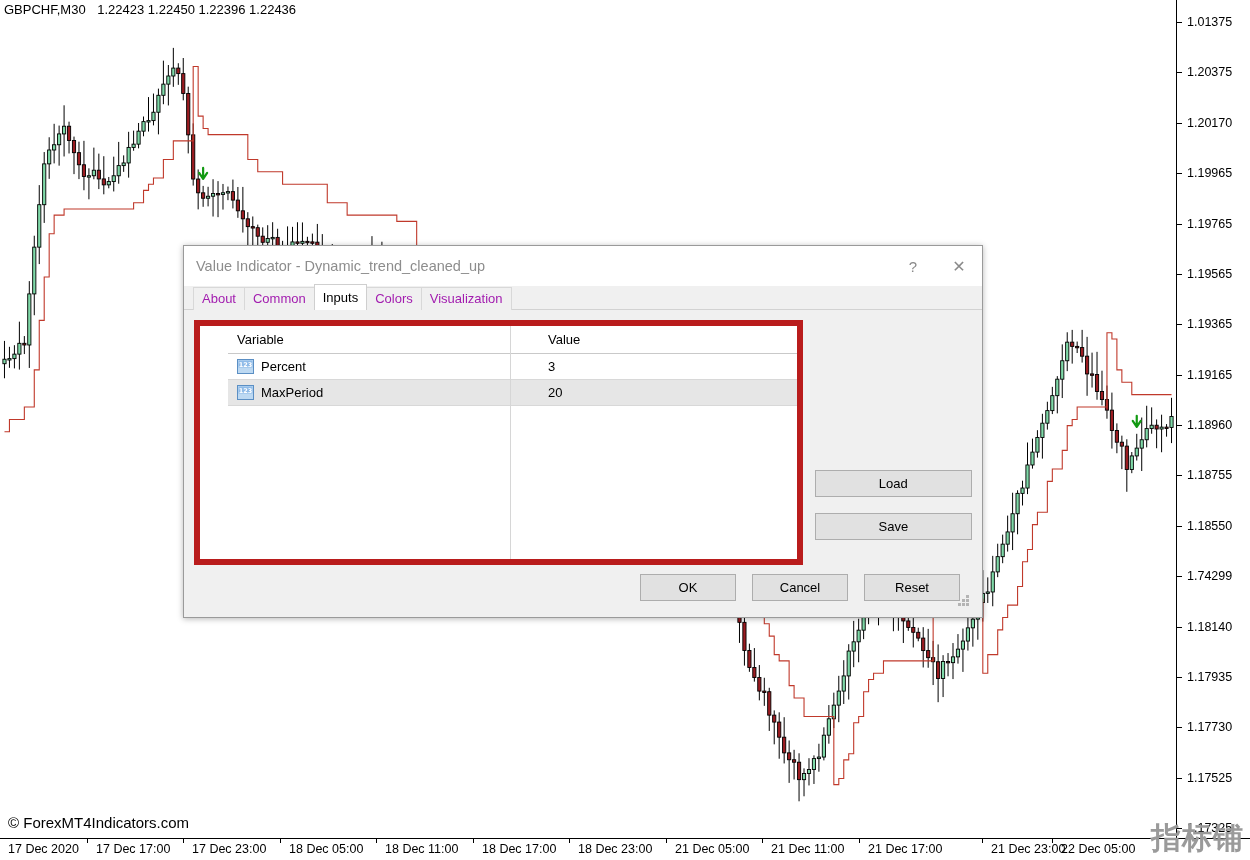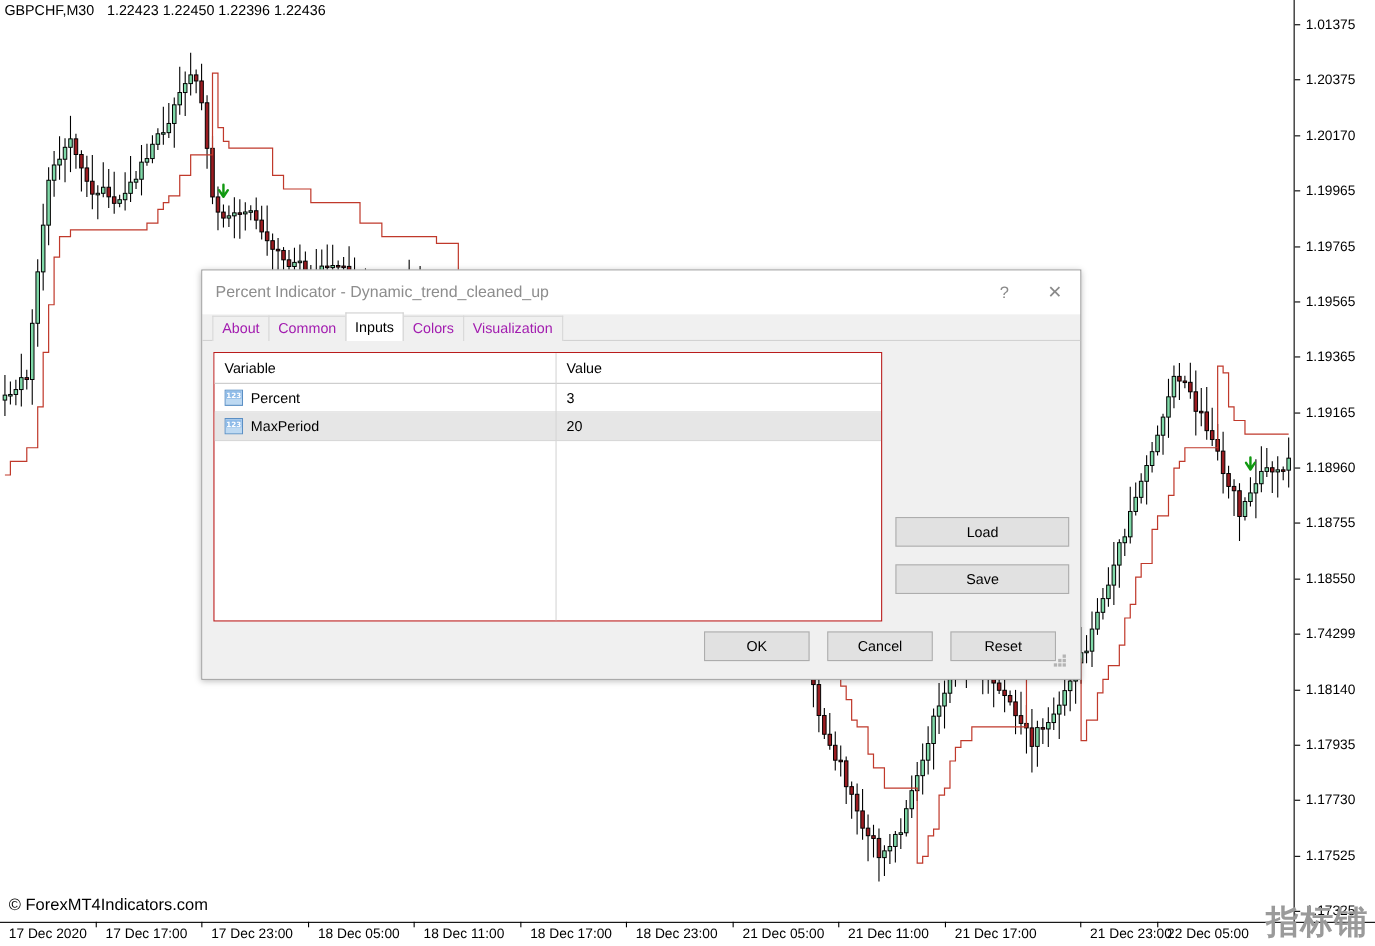--- a/index.html
+++ b/index.html
@@ -195,23 +195,24 @@
   .panel-inner {
     flex: 1 1 auto;
     display: flex;
     background: transparent;
     position: relative;
   }
 
   .grid-box {
     width: 618px;
     background: #ffffff;
-    border: 1px solid #b91c1c;
+    border: 6px solid #b91c1c;
     position: relative;
     overflow: hidden;
+    padding-left: 28px;
   }
   .grid-row {
     display: flex;
     height: 25px;
     align-items: center;
     font-size: 13px;
     color: #000;
   }
   .grid-row.header {
     height: 28px;
@@ -831,21 +832,21 @@
       <div class="time-tick" style="left: 991px;">21 Dec 23:00</div>
       <div class="time-tick" style="left: 1061px;">22 Dec 05:00</div>
     </div>
 
   <div class="copyright">© ForexMT4Indicators.com</div>
   <div class="watermark">指标铺</div>
 
   <div class="dialog">
 
     <div class="titlebar">
-      <div class="title-text">Percent Indicator - Dynamic_trend_cleaned_up</div>
+      <div class="title-text">Value Indicator - Dynamic_trend_cleaned_up</div>
       <div class="title-btns">
         <div class="tb-btn help">?</div>
         <div class="tb-btn">✕</div>
       </div>
     </div>
 
     <div class="tabstrip" id="tabstrip">
         <div class="tab">About</div>
         <div class="tab">Common</div>
         <div class="tab active">Inputs</div>

